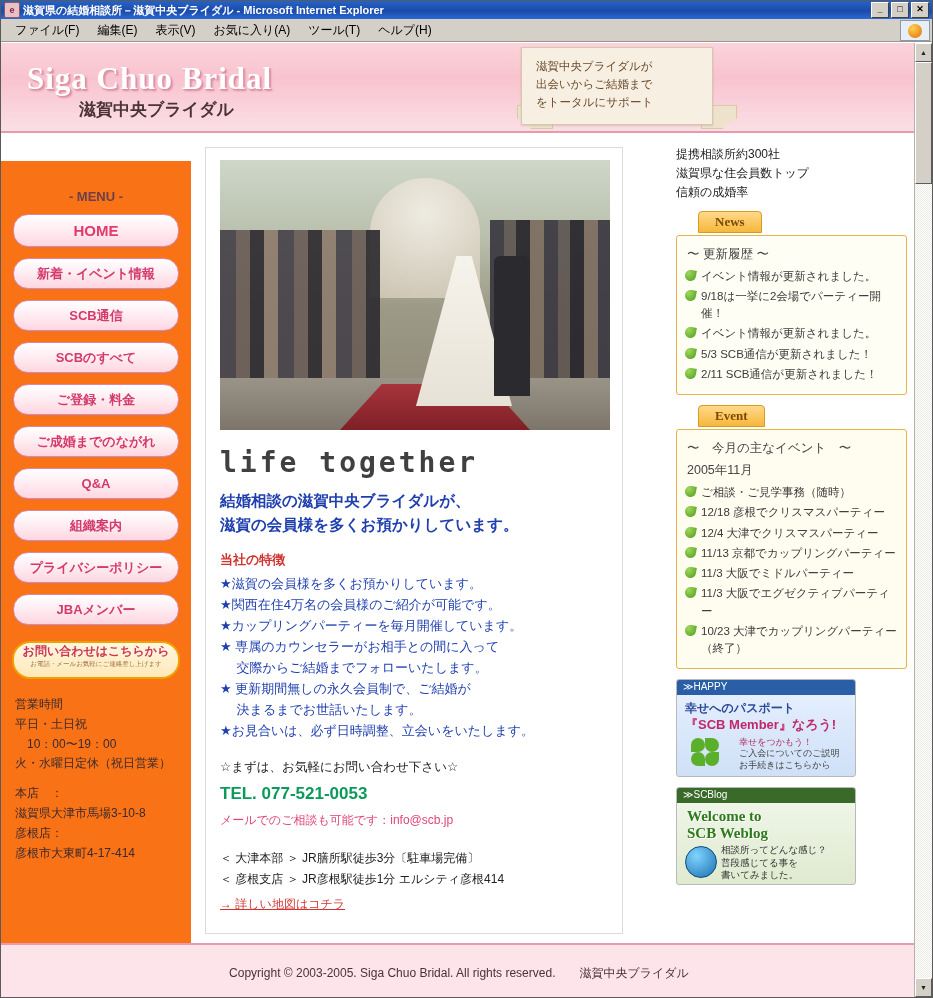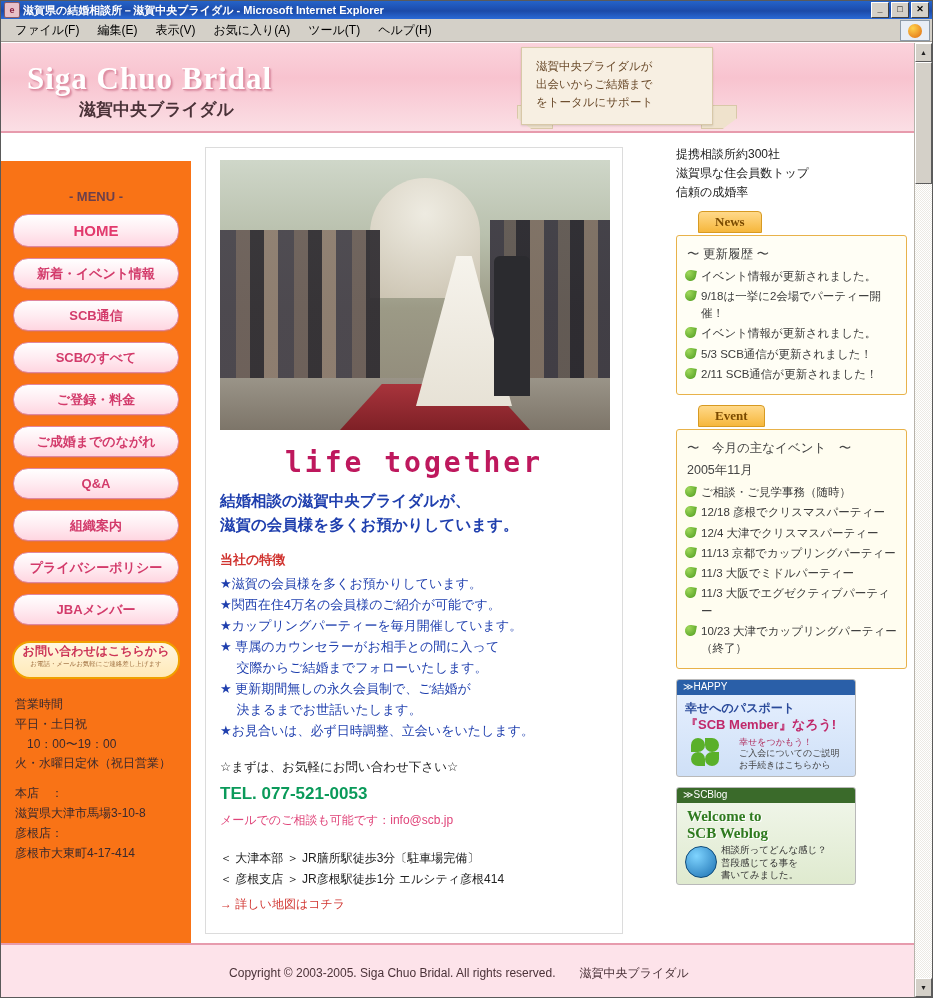--- a/index.html
+++ b/index.html
@@ -92,31 +92,31 @@
   .photo .dress{position:absolute;left:196px;top:96px;width:96px;height:150px;background:linear-gradient(to bottom,#f6f3ec,#e7e2d6);
     clip-path:polygon(42% 0,58% 0,100% 100%,0 100%);}
   .photo .groom{position:absolute;left:274px;top:96px;width:36px;height:140px;background:#2b2b2f;border-radius:6px 6px 0 0;}
   .photo .carpet{position:absolute;left:120px;bottom:0;width:190px;height:46px;background:linear-gradient(to bottom,#a8343c,#7e2026);
     clip-path:polygon(22% 0,78% 0,100% 100%,0 100%);}
   .photo .crowd-l{position:absolute;left:0;top:70px;width:160px;height:200px;
     background:repeating-linear-gradient(90deg,#46424a 0 16px,#6a5d57 16px 30px,#2e2b30 30px 44px,#8d7c6e 44px 58px);opacity:.92;}
   .photo .crowd-r{position:absolute;right:0;top:60px;width:120px;height:210px;
     background:repeating-linear-gradient(90deg,#3a3740 0 14px,#5e5550 14px 26px,#25232a 26px 40px,#7b6c60 40px 54px);opacity:.92;}
   .photo .ground{position:absolute;left:0;bottom:0;width:100%;height:52px;background:linear-gradient(to bottom,#9a9488,#7d7569);}
-  .lifetogether{text-align:center;font-family:"DejaVu Sans Mono","Liberation Mono",monospace;font-size:28px;color:#be185d;
+  .lifetogether{text-align:left;font-family:"DejaVu Sans Mono","Liberation Mono",monospace;font-size:28px;color:#404040;
     letter-spacing:3px;margin:16px 0 10px 0;font-weight:bold;}
   .lead{color:#1f3fae;font-size:15.5px;font-weight:bold;line-height:1.55;margin-bottom:14px;}
   .feat-title{color:#d0332f;font-weight:bold;font-size:13px;margin-bottom:4px;}
   .feat{color:#1f3fae;font-size:13px;line-height:1.62;}
   .feat div{white-space:nowrap;}
   .contactline{margin-top:16px;font-size:12.5px;color:#222;line-height:1.6;}
   .tel{color:#0a9a5a;font-weight:bold;font-size:17px;margin:3px 0;}
   .mailline{color:#e0457a;font-size:12px;}
   .access{margin-top:18px;font-size:12px;color:#222;line-height:1.75;}
-  .maplink{color:#d0332f;font-size:12px;margin-top:4px;}
+  .maplink{color:#d0332f;font-size:12px;margin-top:4px;text-decoration:underline;}
   
   .right{width:245px;flex:0 0 245px;padding:12px 10px 0 4px;box-sizing:border-box;}
   .topstats{font-size:12px;color:#222;line-height:1.6;margin-bottom:8px;}
   .panel{border:1px solid #e8b24a;border-radius:3px;background:#fffdf0;margin-bottom:10px;position:relative;padding:8px 8px 8px 8px;}
   .panel.news{background:#fffef5;}
   .tab{
     display:inline-block;background:linear-gradient(to bottom,#ffd98a,#f6b73c);border:1px solid #d79a22;
     border-radius:4px 4px 0 0;padding:2px 16px;font-size:13px;font-weight:bold;color:#7a4a00;
     font-family:"Liberation Serif",serif;margin-bottom:2px;margin-left:22px;
   }

